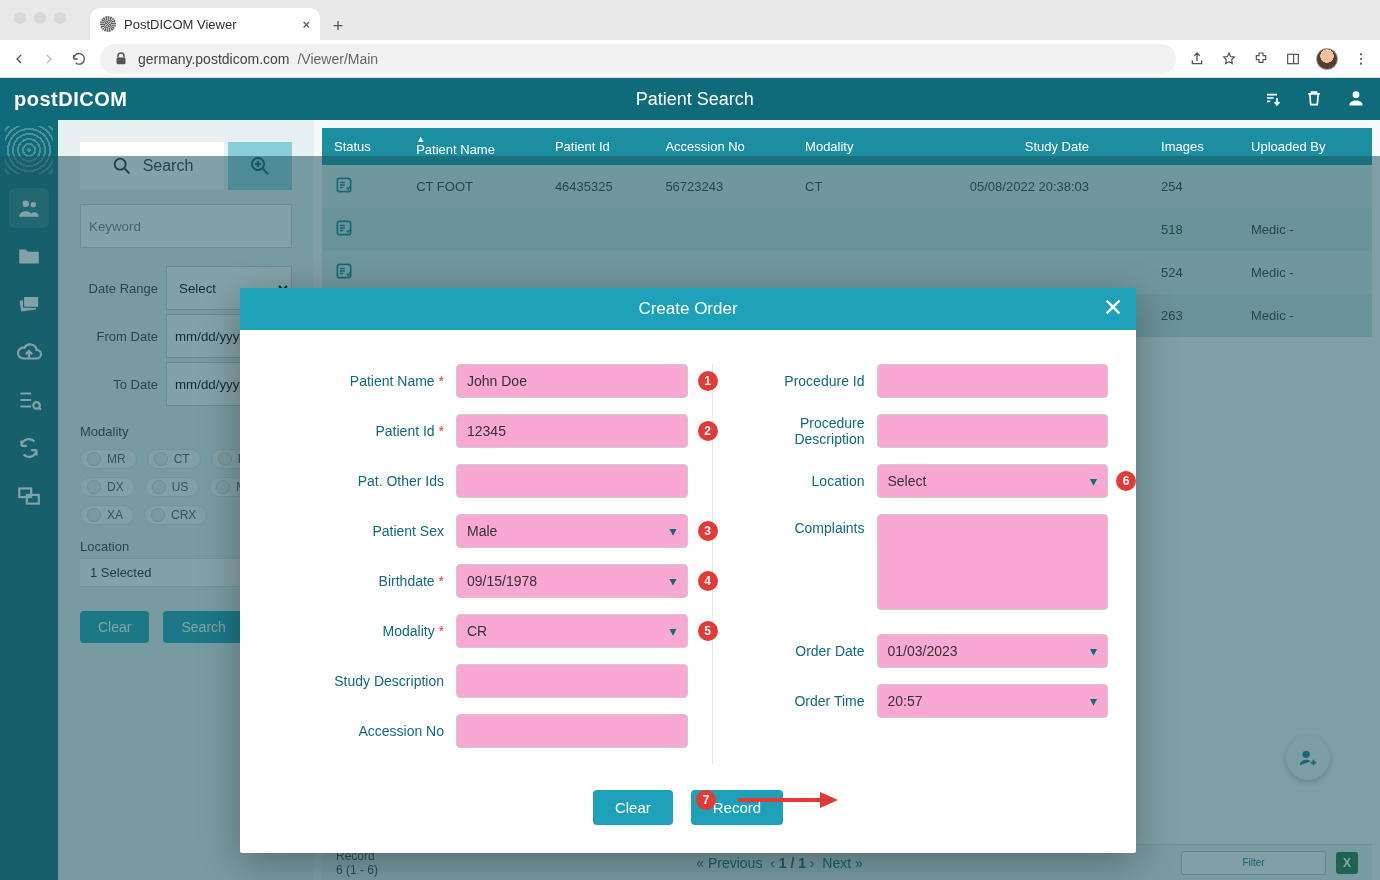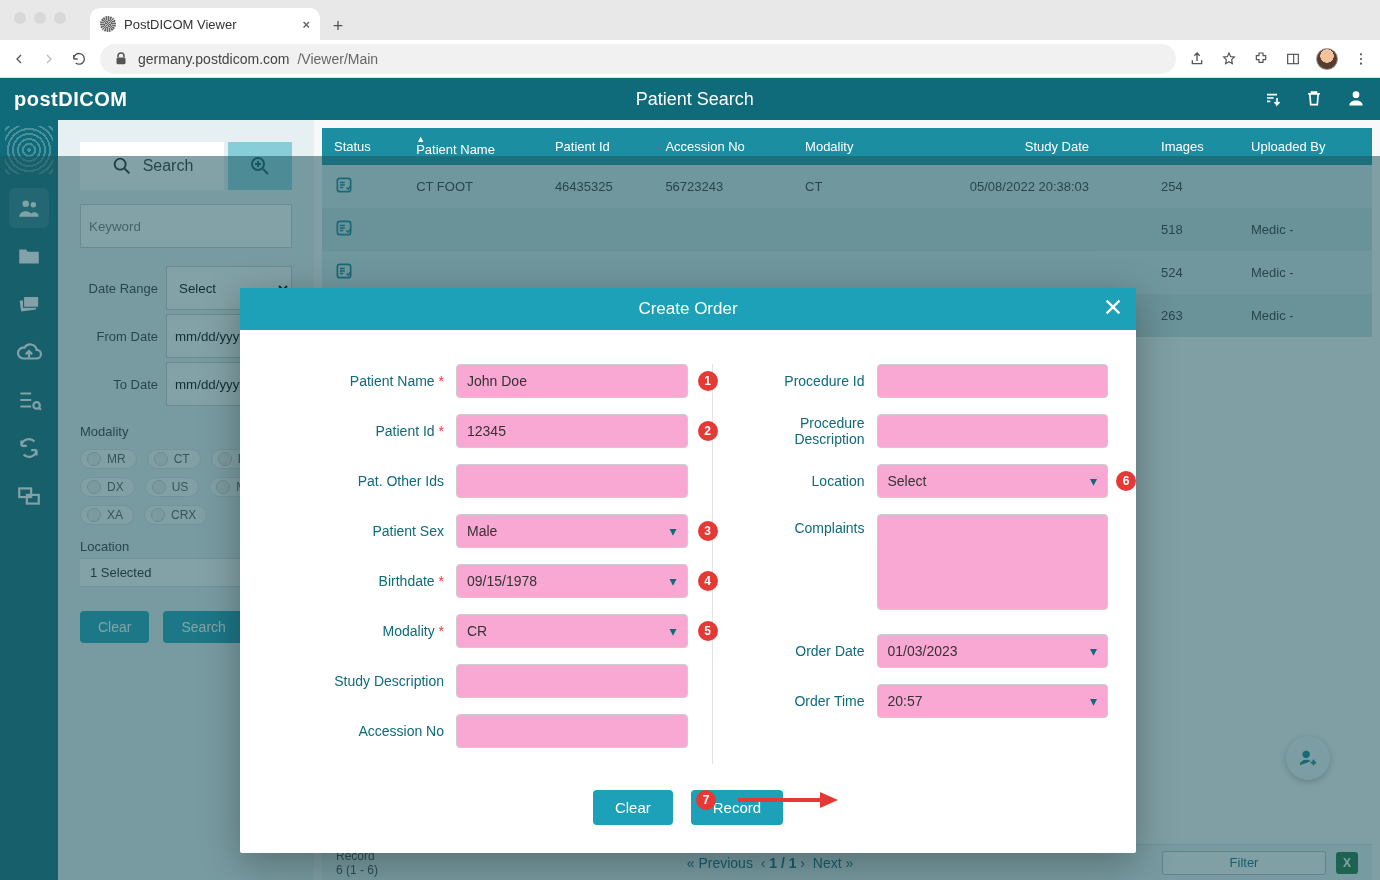--- a/index.html
+++ b/index.html
@@ -75,21 +75,21 @@
   table.studies { width:100%; border-collapse:collapse; font-size:13px;}
   table.studies thead th { background: var(--teal-mid); color:#fff; text-align:left; padding:8px 12px; font-weight:500;}
   table.studies tbody td { padding:10px 12px; color:#333;}
   table.studies tbody tr:nth-child(odd) td { background: var(--cell-a);}
   table.studies tbody tr:nth-child(even) td { background: var(--cell-b);}
   table.studies td.status svg { width:20px; height:20px; fill:#147e91;}
   .sort-caret { font-size:9px; display:block; line-height:6px;}
   .table-spacer { flex:1; }
   .table-footer { height:36px; background:#e6eff1; border-top:1px solid #cdd; display:flex; align-items:center; padding:0 14px; font-size:12px; color:#444;}
   .table-footer .pager { flex:1; text-align:center; color: var(--teal-dark); font-size:14px; }
-  .table-footer .filterbtn { width:164px; height:24px; border:1px solid #bbb; background:#fafafa; color: var(--teal-dark); border-radius:3px; font-size:13px;}
+  .table-footer .filterbtn { width:145px; height:24px; border:1px solid #bbb; background:#fafafa; color: var(--teal-dark); border-radius:3px; font-size:10px;}
   .table-footer .excel { width:22px; height:22px; background:#1f7244; margin-left:10px; border-radius:3px; position:relative;}
   .table-footer .excel::after { content:"X"; color:#fff; font-size:12px; position:absolute; inset:0; display:flex; align-items:center; justify-content:center; font-weight:bold;}
 
   
   .fab { position:absolute; right:50px; bottom:100px; width:44px; height:44px; border-radius:50%; background:#eef4f5; box-shadow:0 2px 6px rgba(0,0,0,0.25); display:flex; align-items:center; justify-content:center;}
   .fab svg { width:22px; height:22px; fill:#147e91;}
 
   
   .overlay { position:absolute; inset:78px 0 0 0; background:rgba(30,85,95,0.55); z-index:10; }
   

